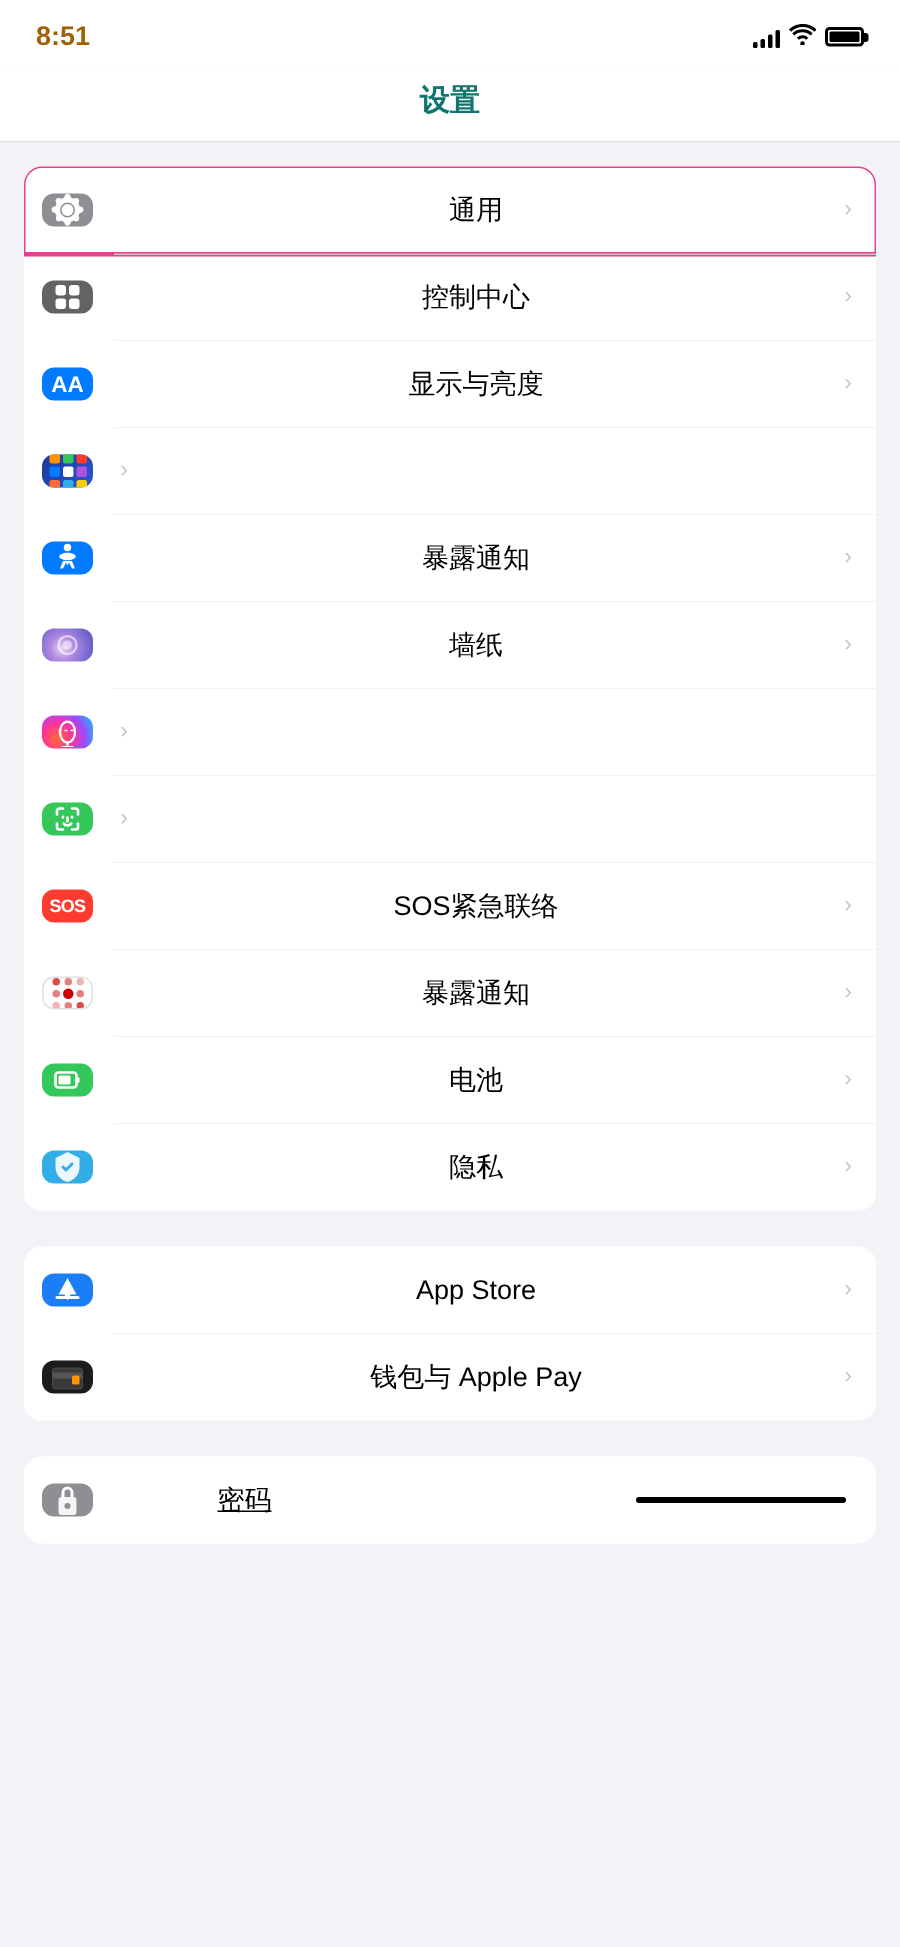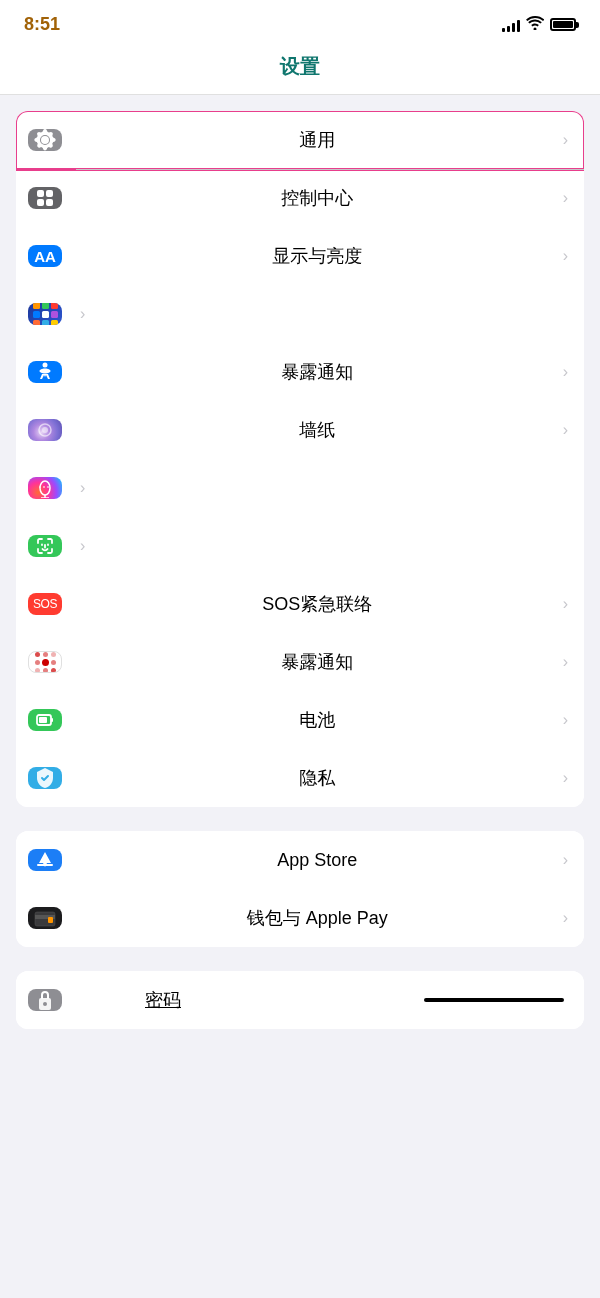--- a/index.html
+++ b/index.html
@@ -331,21 +331,21 @@
             <path d="M13 9v-.5" stroke="white" stroke-width="1.8" stroke-linecap="round"></path>
             <path d="M7.5 13a3 3 0 005 0" stroke="white" stroke-width="1.8" stroke-linecap="round"></path>
             <path d="M10 9v2.5" stroke="white" stroke-width="1.8" stroke-linecap="round"></path>
           </svg>
         </div>
         <span class="chevron">›</span>
       </div>
 
       <div class="list-item">
         <div class="item-icon bg-red">
-          <span style="font-size:12px;font-weight:400;color:white;letter-spacing:-0.5px">SOS</span>
+          <span style="font-size:12px;font-weight:700;color:white;letter-spacing:-0.5px">SOS</span>
         </div>
         <span class="item-label">SOS紧急联络</span>
         <span class="chevron">›</span>
       </div>
 
       <div class="list-item">
         <div class="item-icon" style="background:#fff; border: 1px solid #e0e0e0;">
           <div class="exposure-dots">
             <div class="exposure-dot" style="background:#c00; opacity:0.7;"></div>
             <div class="exposure-dot" style="background:#c00; opacity:0.5;"></div>

